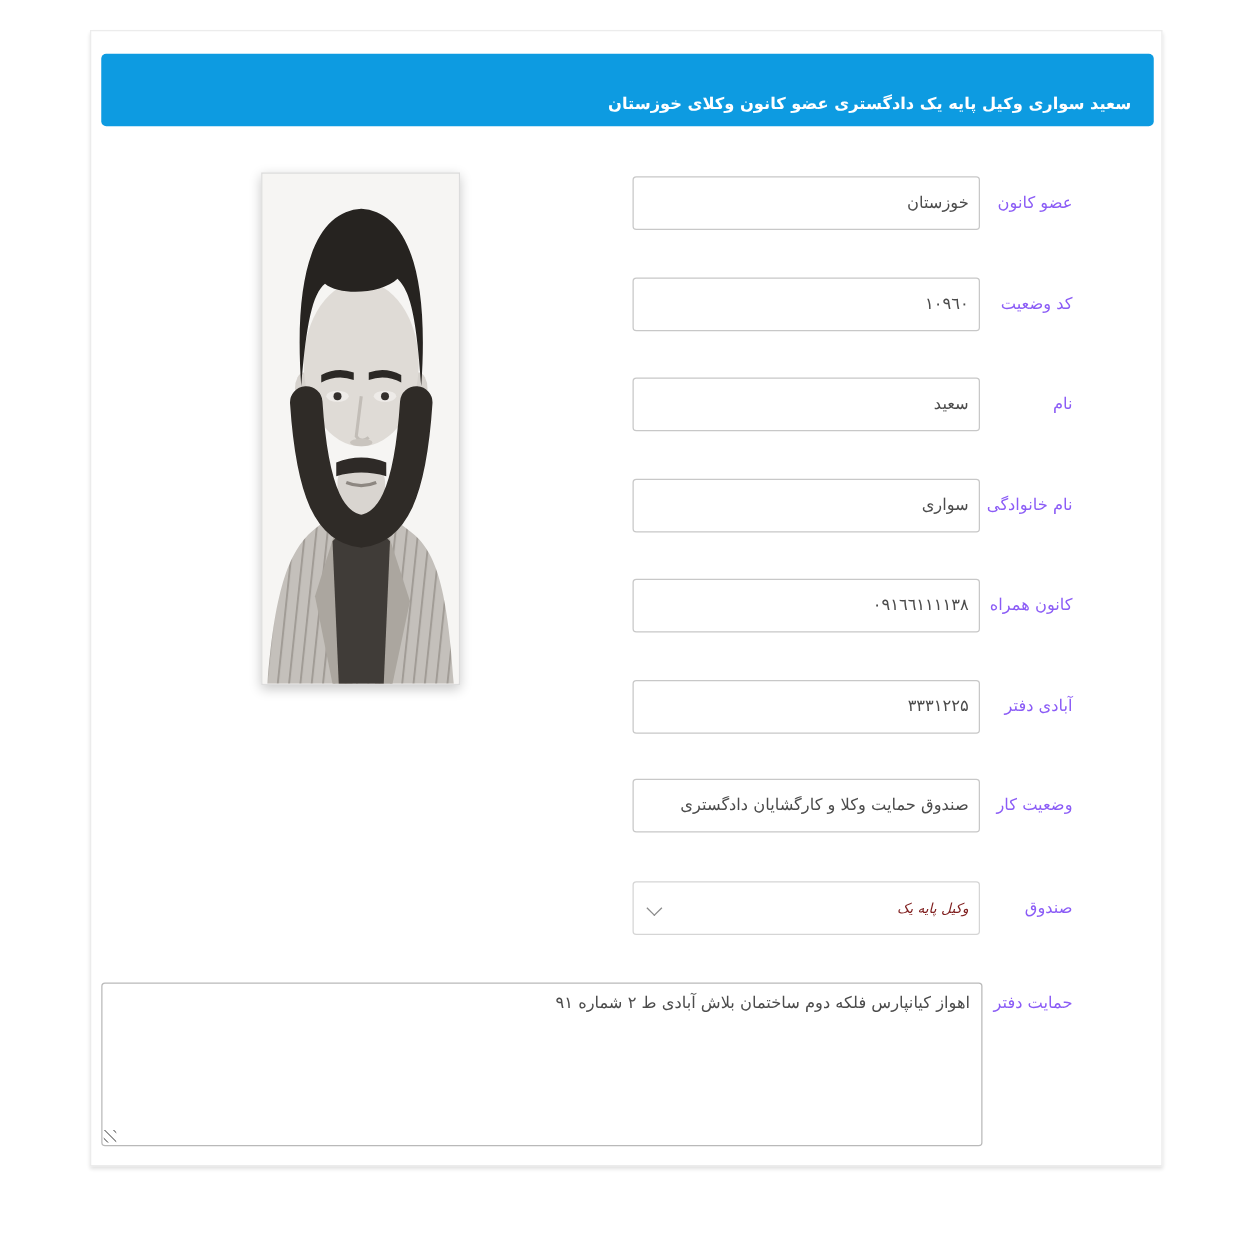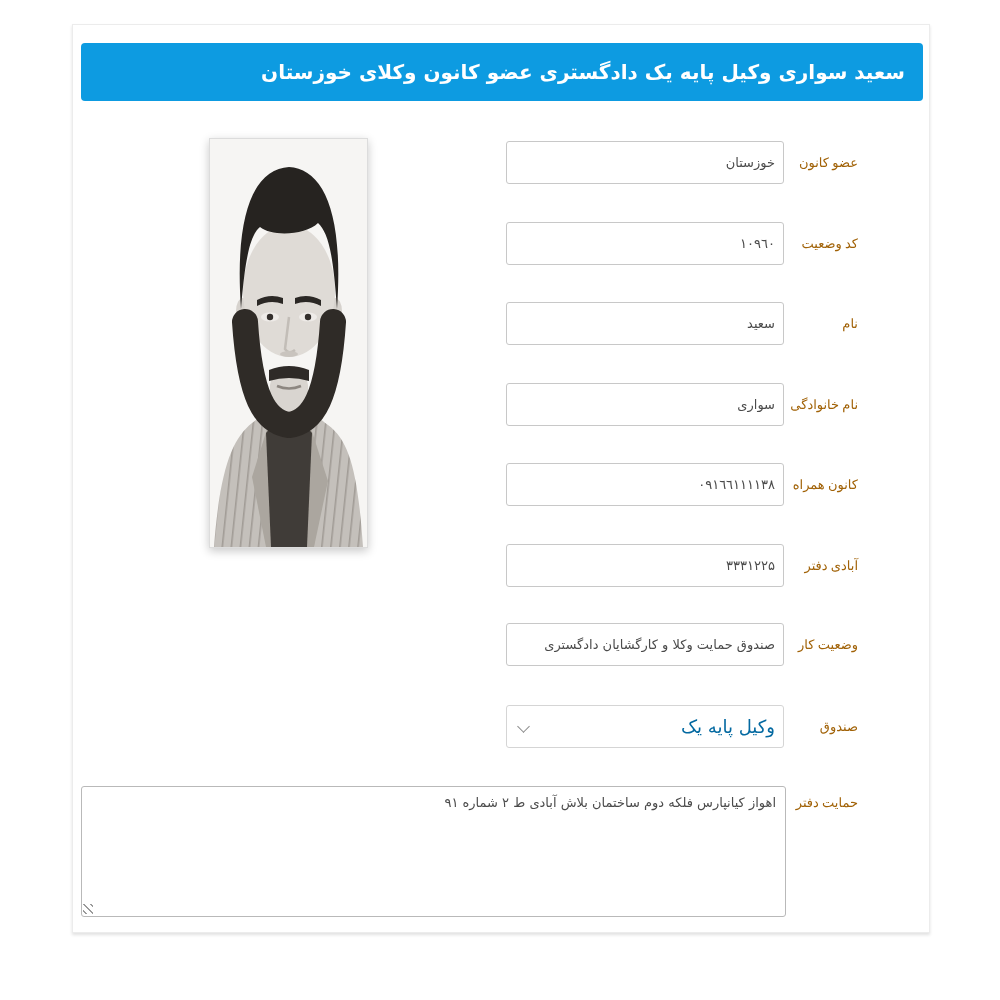--- a/index.html
+++ b/index.html
@@ -1,34 +1,34 @@
 <!DOCTYPE html>
 <html lang="fa"><head>
 <meta charset="utf-8">
 <style>
   html,body{margin:0;padding:0;background:#ffffff;width:1000px;height:1000px;
     font-family:"DejaVu Sans",sans-serif;-webkit-font-smoothing:antialiased;}
   .card{position:absolute;left:72px;top:24px;width:858px;height:909px;
     background:#fff;border:1px solid #ececec;box-shadow:0 2px 3px rgba(0,0,0,.12);box-sizing:border-box;}
   .header-bar{position:absolute;left:8px;top:18px;width:842px;height:58px;
     border-radius:4px;box-sizing:border-box;direction:rtl;text-align:right;
-    padding:0 18px;line-height:58px;font-size:20px;font-weight:bold;color:#fff;}
+    padding:12px 18px;line-height:58px;font-size:13px;font-weight:bold;color:#fff;}
   .photo-frame{position:absolute;left:136px;top:113px;width:157px;height:408px;
     border:1px solid #dcdcdc;box-shadow:0 3px 9px rgba(0,0,0,.22);background:#f6f5f3;}
   .photo-frame svg{display:block;width:100%;height:100%;}
   .form-row{position:absolute;left:0;width:858px;height:43px;}
   .field-label{position:absolute;right:73px;top:0;height:43px;line-height:43px;
-    direction:rtl;white-space:nowrap;font-size:13px;color:#a16207;font-family:Liberation Serif, serif;}
+    direction:rtl;white-space:nowrap;font-size:13px;color:#8b5cf6;}
   .field-input{position:absolute;left:433px;top:0;width:278px;height:43px;box-sizing:border-box;
     border:1px solid #c8c8c8;border-radius:3px;background:#fff;direction:rtl;text-align:right;
     padding:0 8px;font-size:13px;color:#4b4b4b;font-family:"DejaVu Sans",sans-serif;outline:none;}
   .field-select{position:absolute;left:433px;top:0;width:278px;height:43px;box-sizing:border-box;
     border:1px solid #d5d5d5;border-radius:3px;background:#fff;direction:rtl;cursor:pointer;}
   .select-value{position:absolute;right:8px;top:0;height:41px;line-height:41px;
-    font-size:18px;color:#0369a1;}
+    font-size:11px;color:#7f1d1d;font-style:italic;}
   .chevron{position:absolute;left:12px;top:16px;width:8px;height:8px;
     border-left:1.5px solid #8a8a8a;border-bottom:1.5px solid #8a8a8a;transform:rotate(-45deg);}
   .textarea-row{position:absolute;left:0;top:761px;width:858px;height:140px;}
   .textarea-row .field-label{top:2px;height:30px;line-height:30px;}
   .office-address{position:absolute;left:8px;top:0;width:705px;height:131px;box-sizing:border-box;
     border:1px solid #b9b9b9;border-radius:3px;background:#fff;direction:rtl;text-align:right;
     padding:8px 9px;font-size:13px;color:#4b4b4b;font-family:"DejaVu Sans",sans-serif;
     resize:none;outline:none;overflow:hidden;}
   .resize-grip{position:absolute;left:10px;top:118px;width:10px;height:10px;
     background:repeating-linear-gradient(45deg,transparent 0 2px,#9a9a9a 2px 3px,transparent 3px 5px);

